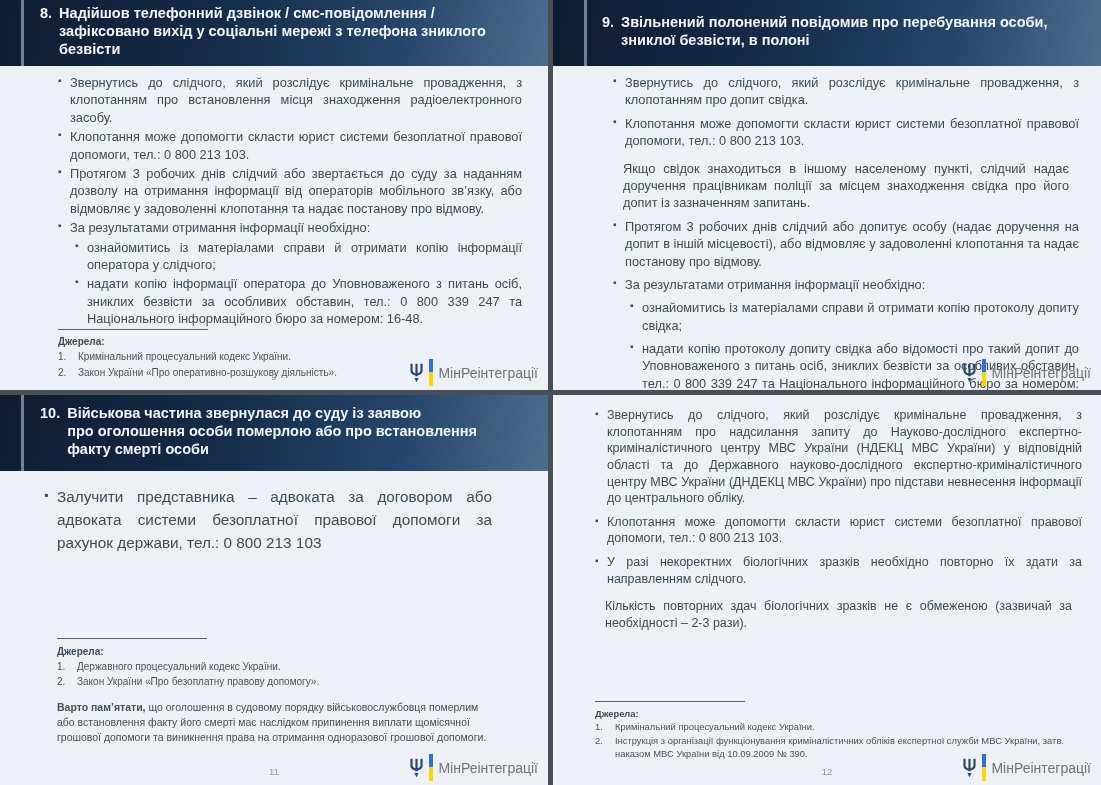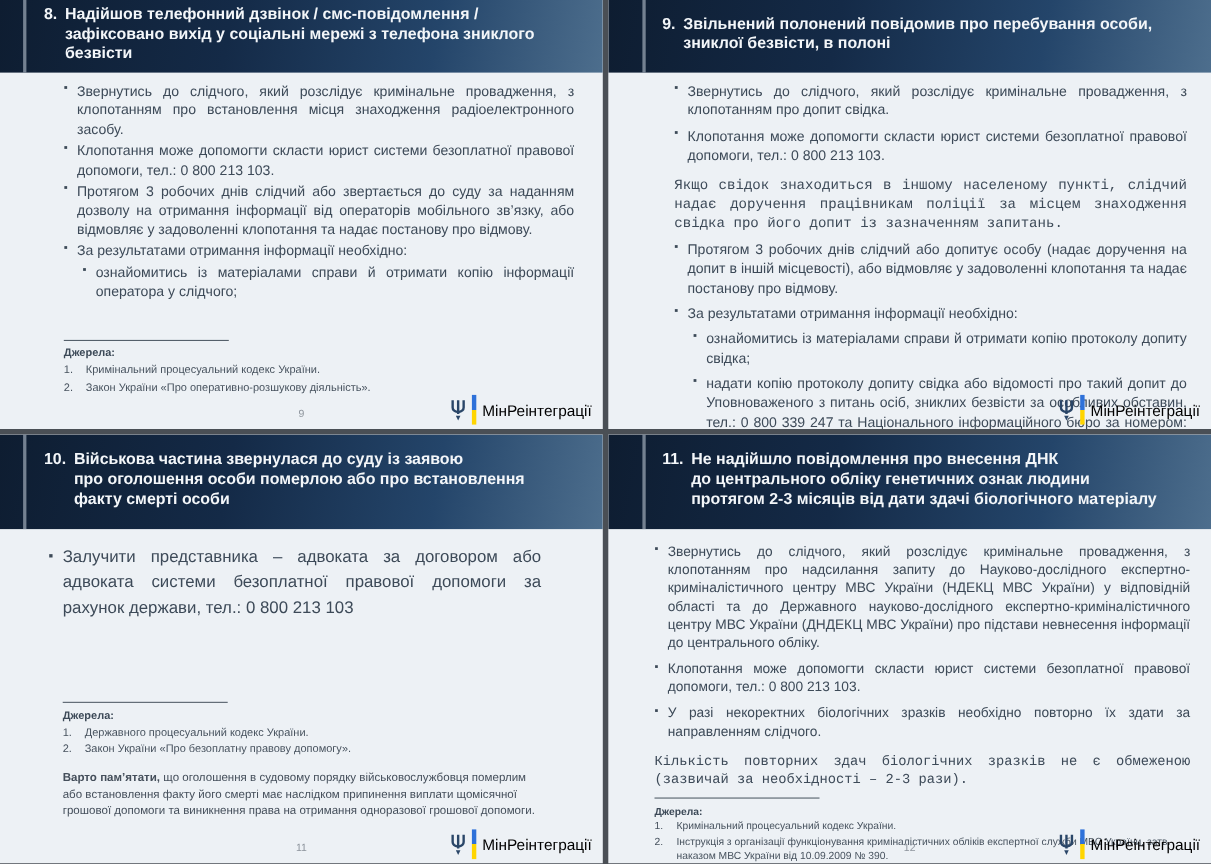--- a/index.html
+++ b/index.html
@@ -27,21 +27,21 @@
   .hdr{
     position:relative;
     box-sizing:border-box;
     background:linear-gradient(100deg,#0e1d31 0%,#142a47 38%,#24456a 72%,#4d6e8d 100%);
     display:flex;
     align-items:center;
     padding:5px 12px 7px 40px;
     flex:none;
   }
   .row-top .hdr{height:66px;}
-  .row-bot .hdr{height:86px;}
+  .row-bot .hdr{height:76px;}
   .s-right .hdr{padding-left:49px;}
   .accent{
     position:absolute;left:21px;top:0;bottom:0;width:3px;
     background:#8d9aa9;opacity:.8;
   }
   .s-right .accent{left:31px;}
   .hdr-row{
     display:flex;gap:7px;
     color:#f3f6f9;font-weight:bold;
     font-size:14.5px;line-height:1.24;
@@ -57,21 +57,21 @@
     color:#3d4a58;
     box-sizing:border-box;
   }
   .s8 .body{padding:8px 26px 30px 58px;font-size:12.8px;line-height:1.36;}
   .s9 .body{padding:8px 22px 30px 60px;font-size:12.8px;line-height:1.36;}
   .s10 .body{padding:15px 56px 30px 44px;font-size:15.3px;line-height:1.5;}
   .s11 .body{padding:12px 19px 24px 42px;font-size:12.5px;line-height:1.33;}
   .li{position:relative;padding-left:12px;margin-bottom:2px;}
   .li::before{content:"▪";position:absolute;left:0;top:0;font-size:0.8em;}
   .li.sub{margin-left:17px;}
-  .para{margin:4px 0;font-family:Liberation Mono, monospace;}
+  .para{margin:4px 10px;}
   .s9 .li,.s9 .para{margin-bottom:6px;}
   .s10 .li{padding-left:13px;margin-bottom:10px;}
   .s11 .li,.s11 .para{margin-bottom:7px;}
   
   .src-wrap{margin-top:auto;text-align:left;flex:none;}
   .src-rule{width:150px;border-top:1.2px solid #55606b;margin-bottom:5px;}
   .src-label{font-weight:bold;font-size:10px;color:#3d4a58;}
   .src-item{display:flex;gap:9px;font-size:10px;line-height:1.55;color:#47525e;}
   .src-num{flex:none;width:11px;}
   .s10 .src-wrap{margin-left:13px;}
@@ -81,21 +81,21 @@
   .page-num{
     position:absolute;bottom:8px;left:0;right:0;
     text-align:center;font-size:9.5px;color:#8d949c;
   }
   .logo{
     position:absolute;right:10px;bottom:4px;
     display:flex;align-items:center;gap:5px;
   }
   .logo-bar{width:4px;height:27px;flex:none;
     background:linear-gradient(to bottom,#2e71d9 0 50%,#ffd500 50% 100%);}
-  .logo-text{font-size:14px;color:#000000;}
+  .logo-text{font-size:14px;color:#737373;}
   .trident{flex:none;}
 </style>
 </head>
 <body>
 
 <div class="grid">
 
   <section class="slide s8 row-top s-left">
     <header class="hdr">
       <span class="accent"></span>
@@ -105,20 +105,21 @@
 зафіксовано вихід у соціальні мережі з телефона зниклого
 безвісти</h2>
       </div>
     </header>
     <div class="body">
       <div class="li"><span>Звернутись до слідчого, який розслідує кримінальне провадження, з клопотанням про встановлення місця знаходження радіоелектронного засобу.</span></div>
       <div class="li"><span>Клопотання може допомогти скласти юрист системи безоплатної правової допомоги, тел.: 0 800 213 103.</span></div>
       <div class="li"><span>Протягом 3 робочих днів слідчий або звертається до суду за наданням дозволу на отримання інформації від операторів мобільного зв’язку, або відмовляє у задоволенні клопотання та надає постанову про відмову.</span></div>
       <div class="li"><span>За результатами отримання інформації необхідно:</span></div>
       <div class="li sub"><span>ознайомитись із матеріалами справи й отримати копію інформації оператора у слідчого;</span></div>
+      <div class="li sub"><span>надати копію інформації оператора до Уповноваженого з питань осіб, зниклих безвісти за особливих обставин, тел.: 0 800 339 247 та Національного інформаційного бюро за номером: 16-48.</span></div>
       <div class="src-wrap">
         <div class="src-rule"></div>
         <div class="src-label">Джерела:</div>
         <div class="src-item">
           <span class="src-num">1.</span>
           <span>Кримінальний процесуальний кодекс України.</span>
         </div>
         <div class="src-item">
           <span class="src-num">2.</span>
           <span>Закон України «Про оперативно-розшукову діяльність».</span>
@@ -205,29 +206,20 @@
           <path d="M9 1 v15"></path>
         </g>
         <path d="M9 23 l-2.5 -5 h5 Z" fill="#2a4668"></path>
       </svg>
       <span class="logo-bar"></span>
       <span class="logo-text">МінРеінтеграції</span>
     </div>
   </section>
 
   <section class="slide s11 row-bot s-right">
-    <header class="hdr">
-      <span class="accent"></span>
-      <div class="hdr-row">
-        <span class="hdr-num">11.</span>
-        <h2 class="hdr-title">Не надійшло повідомлення про внесення ДНК
-до центрального обліку генетичних ознак людини
-протягом 2-3 місяців від дати здачі біологічного матеріалу</h2>
-      </div>
-    </header>
     <div class="body">
       <div class="li"><span>Звернутись до слідчого, який розслідує кримінальне провадження, з клопотанням про надсилання запиту до Науково-дослідного експертно-криміналістичного центру МВС України (НДЕКЦ МВС України) у відповідній області та до Державного науково-дослідного експертно-криміналістичного центру МВС України (ДНДЕКЦ МВС України) про підстави невнесення інформації до центрального обліку.</span></div>
       <div class="li"><span>Клопотання може допомогти скласти юрист системи безоплатної правової допомоги, тел.: 0 800 213 103.</span></div>
       <div class="li"><span>У разі некоректних біологічних зразків необхідно повторно їх здати за направленням слідчого.</span></div>
       <div class="para"><span>Кількість повторних здач біологічних зразків не є обмеженою (зазвичай за необхідності – 2-3 рази).</span></div>
       <div class="src-wrap">
         <div class="src-rule"></div>
         <div class="src-label">Джерела:</div>
         <div class="src-item">
           <span class="src-num">1.</span>

